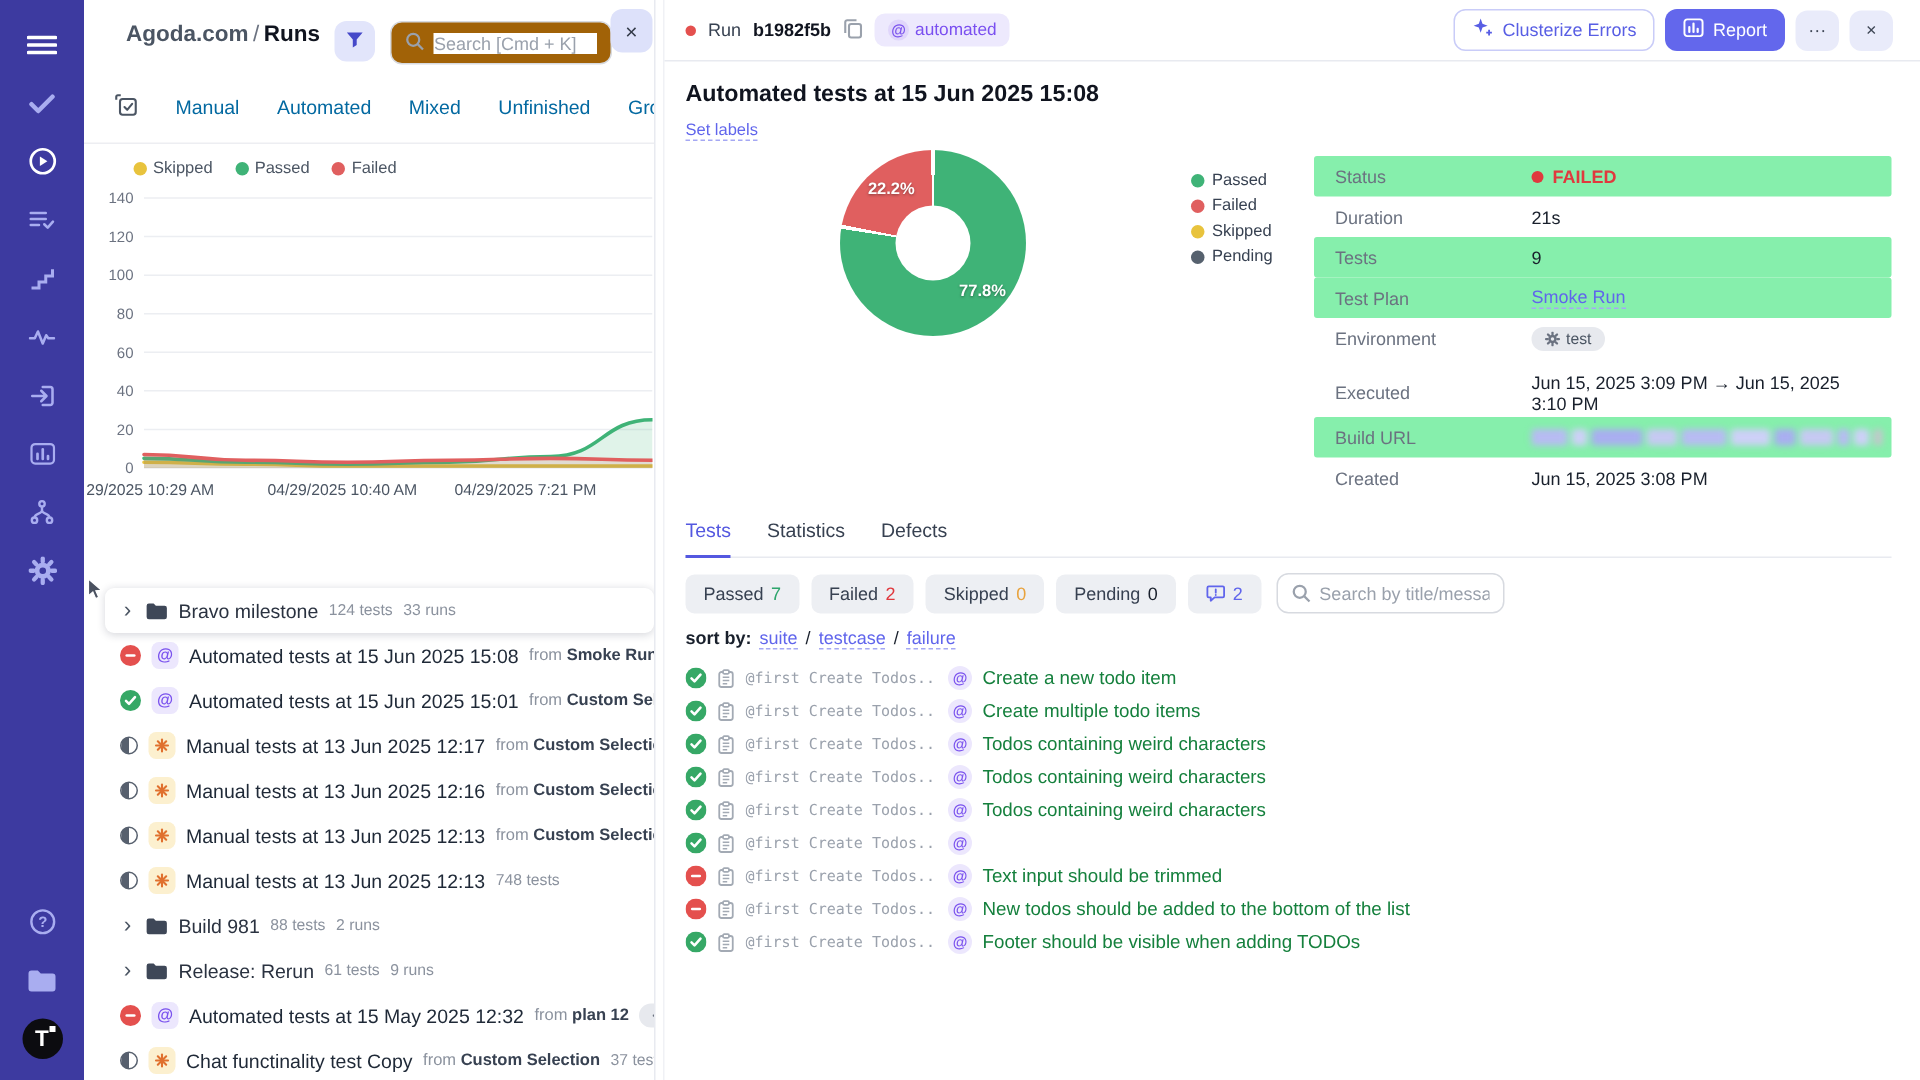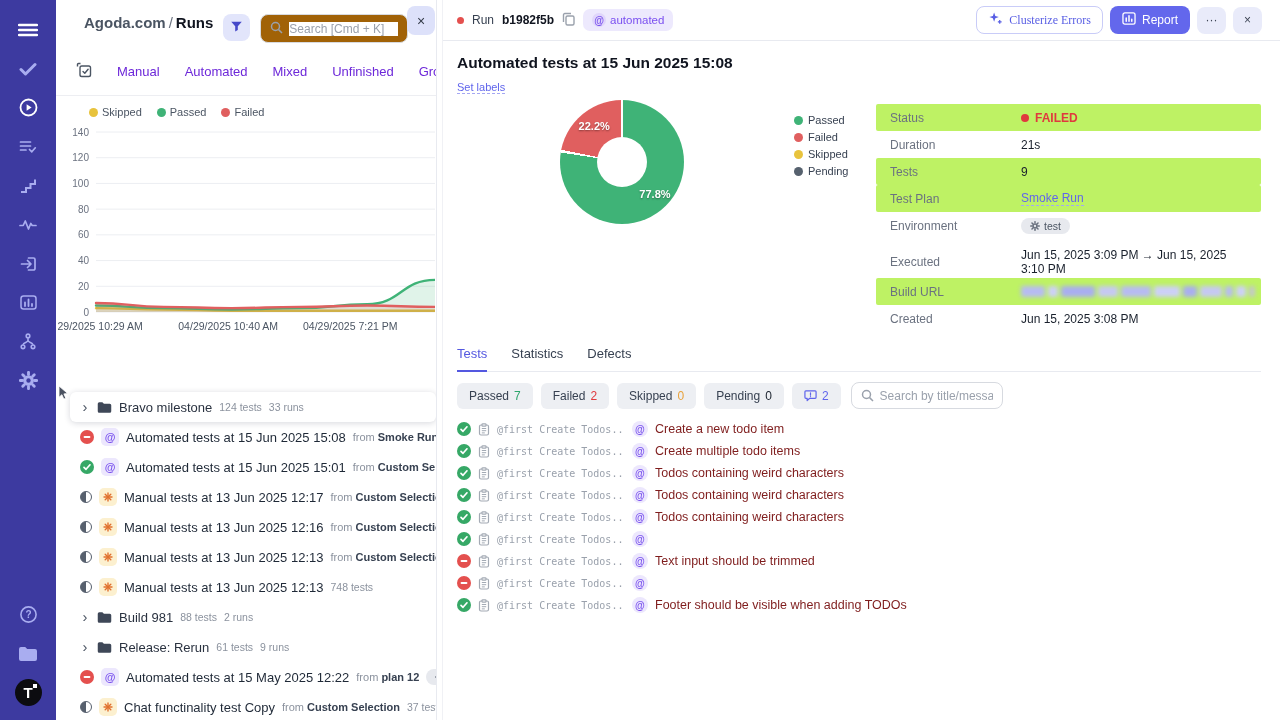--- a/index.html
+++ b/index.html
@@ -19,21 +19,21 @@
   .left-panel{width:381px;border-right:1px solid #e8eaf0;position:relative;flex-shrink:0;overflow:hidden;background:#fff}
   .lp-header{display:flex;align-items:flex-start;gap:10px;padding:14px 0 0 28px;height:56px}
   .breadcrumb{font-size:15px;font-weight:bold;color:#4b5563;white-space:nowrap}
   .breadcrumb .sep{color:#6b7280;font-weight:normal;padding:0 3px}
   .breadcrumb .cur{color:#10141f}
   .filter-btn{width:27px;height:27px;border-radius:8px;background:#e2e5fb;border:none;display:flex;align-items:center;justify-content:center;cursor:pointer;flex-shrink:0}
   .search-box{display:flex;align-items:center;gap:6px;border:1px solid #d7dae0;border-radius:8px;height:29px;padding:0 9px;width:148px;background:#a16207}
   .search-box input{border:none;outline:none;width:100%;font-size:12px;color:#374151;font-family:"Liberation Sans",sans-serif}
   input::placeholder{color:#9aa1ac}
   .panel-close{position:absolute;top:6px;right:1px;width:28px;height:29px;border:none;border-radius:8px;background:#dde1fa;font-size:14px;color:#343b49;cursor:pointer}
-  .lp-tabs{display:flex;align-items:center;gap:25px;margin-top:6px;padding:0 0 14px 20px;font-size:13px;color:#6d28d9;border-bottom:1px solid #edeef2}
+  .lp-tabs{display:flex;align-items:center;gap:25px;margin-top:6px;padding:0 0 14px 20px;font-size:13px;color:#0369a1;border-bottom:1px solid #edeef2}
   .lp-tab{cursor:pointer;white-space:nowrap}
   .legend-row{display:flex;gap:15px;padding:10px 0 0 33px;font-size:11px;color:#4b5563;align-items:center}
   .legend-item{display:flex;align-items:center;gap:4px;cursor:pointer}
   .legend-dot{width:9px;height:9px;border-radius:50%;display:inline-block}
   #trend{position:relative;height:212px;margin-top:6px}
   #trend svg{position:absolute;left:2px;top:0}
 
   .runs-list{margin-top:56px}
   .run-row{height:30px;display:flex;align-items:center;padding:0 8px 0 24px;gap:7px;font-size:13px;white-space:nowrap;overflow:hidden;cursor:pointer;background:#fff}
   .run-row.elevated{box-shadow:0 1px 6px rgba(25,32,60,.18);border-radius:6px;margin-left:14px;padding-left:10px;position:relative}
@@ -53,41 +53,41 @@
 
   
   .run-panel{flex:1;min-width:0;margin-left:5px;border-left:1px solid #f0f1f5;display:flex;flex-direction:column}
   .rp-header{height:41px;border-bottom:1px solid #e8eaf0;display:flex;align-items:center;padding:0 18px 0 14px;gap:8px;flex-shrink:0}
   .red-dot{width:7px;height:7px;border-radius:50%;background:#e4504e;flex-shrink:0}
   .run-word{font-size:12px;color:#374151}
   .run-id{font-weight:bold;font-size:12px;color:#10141f}
   .icon-btn{border:none;background:none;color:#9aa1ac;cursor:pointer;display:flex;align-items:center}
   .badge-automated{display:inline-flex;align-items:center;gap:4px;background:#ede9fd;color:#7a4ff0;font-size:11.5px;padding:4px 9px;border-radius:7px;cursor:default}
   .rp-actions{margin-left:auto;display:flex;gap:7px;align-items:center}
-  .btn-outline{display:flex;gap:6px;align-items:center;border:1px solid #c9ccf8;color:#585ee4;background:#fff;border-radius:8px;height:28px;padding:0 11px;font-size:12px;cursor:pointer;font-family:Liberation Serif, serif}
+  .btn-outline{display:flex;gap:6px;align-items:center;border:1px solid #c9ccf8;color:#585ee4;background:#fff;border-radius:8px;height:28px;padding:0 11px;font-size:12px;cursor:pointer;font-family:Liberation Sans, sans-serif}
   .btn-primary{display:flex;gap:6px;align-items:center;border:none;background:#6367ec;color:#fff;border-radius:8px;height:28px;padding:0 12px;font-size:12px;cursor:pointer;font-family:"Liberation Sans",sans-serif}
   .btn-ghost{width:29px;height:27px;border-radius:8px;border:none;background:#e9ebfa;color:#3f4756;font-size:12px;cursor:pointer;display:flex;align-items:center;justify-content:center}
   .rp-body{padding:13px 19px 0 14px;overflow:hidden}
   .rp-title{font-size:15.5px;font-weight:bold;color:#10141f}
   .set-labels{display:inline-block;margin-top:9px;font-size:11px;color:#6065ec;border-bottom:1px dashed #a5a8f3;cursor:pointer}
 
   .overview{display:flex;margin-top:6px;align-items:flex-start}
   .donut-wrap{width:124px;height:124px;margin-left:103px;position:relative;flex-shrink:0}
   .donut{width:124px;height:124px;border-radius:50%;position:relative}
   .donut::after{content:"";position:absolute;inset:37px;background:#fff;border-radius:50%}
   .pct{position:absolute;color:#fff;font-size:11px;font-weight:bold;text-shadow:0 1px 2px rgba(0,0,0,.4);z-index:2}
   .pct.big{left:64%;top:71%}
   .pct.small{left:15%;top:16%}
   .donut-legend{list-style:none;margin-left:110px;margin-top:14px;width:70px;flex-shrink:0}
   .donut-legend li{display:flex;align-items:center;gap:5px;font-size:11px;color:#374151;margin-bottom:5px;cursor:pointer}
   .donut-legend .legend-dot{width:9px;height:9px}
 
   .details{flex:1;margin-left:12px;margin-top:4px;font-size:12px;min-width:0}
   .detail-row{display:flex;align-items:center;min-height:27px;padding:2px 14px;border-radius:2px}
-  .detail-row.shaded{background:#bef264}
+  .detail-row.shaded{background:#86efac}
   .detail-row.gap-after{margin-bottom:7px}
   .dl{width:131px;color:#6b7280;flex-shrink:0}
   .dv{color:#19202c}
   .status-failed{color:#e0393e;font-weight:bold;display:flex;gap:6px;align-items:center}
   .status-failed .dot{width:8px;height:8px;border-radius:50%;background:#e0393e}
   .link-dashed{color:#6065ec;border-bottom:1px dashed #a5a8f3;cursor:pointer;text-decoration:none}
   .redacted{display:flex;gap:3px;filter:blur(2px);align-items:center}
   .redacted i{display:inline-block;height:11px;border-radius:2px}
 
   .rp-tabs{display:flex;gap:24px;margin-top:14px;border-bottom:1px solid #e8eaf0;font-size:13px}
@@ -101,21 +101,21 @@
   .search2 input{border:none;outline:none;width:100%;font-size:12px;color:#374151;font-family:"Liberation Sans",sans-serif}
 
   .sortbar{margin-top:9px;font-size:12px;color:#19202c}
   .sortbar .lbl{font-weight:bold}
   .sortbar a{margin:0 2px}
 
   .tests{margin-top:9px}
   .test-row{display:flex;align-items:center;height:22px;gap:7px;font-size:12.5px;cursor:pointer;white-space:nowrap}
   .suite{font-family:"DejaVu Sans Mono",monospace;font-size:10px;color:#9aa1ac;width:128px;flex-shrink:0;overflow:hidden}
   .at-badge{width:16px;height:16px;border-radius:50%;background:#ece7fd;color:#7a52ee;font-size:10px;font-weight:bold;display:inline-flex;align-items:center;justify-content:center;flex-shrink:0}
-  .test-title{color:#7f1d1d}
+  .test-title{color:#15803d}
 </style>
 </head>
 <body>
 
 <div class="app">
 
   <aside class="sidebar">
     <div class="sb-icon bright">
       <svg width="20" height="14" viewBox="0 0 20 14">
           <g stroke="currentColor" stroke-width="2.4" stroke-linecap="round">
@@ -403,21 +403,21 @@
           <span class="meta">9 runs</span>
         </div>
         <div class="run-row">
           <span class="sticon">
             <svg width="14" height="14" viewBox="0 0 14 14">
               <circle cx="7" cy="7" r="7" fill="#e4504e"></circle>
               <rect x="3.6" y="6.1" width="6.8" height="1.8" rx="0.9" fill="#fff"></rect>
             </svg>
           </span>
           <span class="kind automated">@</span>
-          <span class="run-title">Automated tests at 15 May 2025 12:22</span>
+          <span class="run-title">Automated tests at 15 May 2025 12:32</span>
           <span class="from">from <b>plan 12</b></span>
           <span class="env-pill"><span style="display:inline-flex">
               <svg width="10" height="10" viewBox="0 0 20 20">
                 <g stroke="#6b7280" stroke-width="3" stroke-linecap="round">
                   <line x1="16.3" y1="10" x2="18.6" y2="10"></line>
                   <line x1="14.45" y1="14.45" x2="16.08" y2="16.08"></line>
                   <line x1="10" y1="16.3" x2="10" y2="18.6"></line>
                   <line x1="5.55" y1="14.45" x2="3.92" y2="16.08"></line>
                   <line x1="3.7" y1="10" x2="1.4" y2="10"></line>
                   <line x1="5.55" y1="5.55" x2="3.92" y2="3.92"></line>
@@ -617,20 +617,26 @@
             <span style="display:inline-flex;flex-shrink:0">
               <svg width="13" height="13" viewBox="0 0 13 13" fill="none" stroke="#9aa1ac" stroke-width="1.5">
                 <circle cx="5.5" cy="5.5" r="4"></circle>
                 <line x1="8.6" y1="8.6" x2="12" y2="12"></line>
               </svg>
             </span>
             <input placeholder="Search by title/message" style="">
           </div>
         </div>
 
+      <div class="sortbar">
+        <span class="lbl">sort by:</span>
+        <a class="link-dashed">suite</a> <span>/</span>
+        <a class="link-dashed">testcase</a> <span>/</span>
+        <a class="link-dashed">failure</a>
+      </div>
 
       <div class="tests" id="tests-list">
           <div class="test-row">
             <span class="sticon">
               <svg width="14" height="14" viewBox="0 0 14 14">
                 <circle cx="7" cy="7" r="7" fill="#36a866"></circle>
                 <path d="M4 7.3l2 2 4-4.5" stroke="#fff" stroke-width="1.7" fill="none" stroke-linecap="round" stroke-linejoin="round"></path>
               </svg>
             </span>
             <span style="display:inline-flex;flex-shrink:0">
@@ -760,20 +766,21 @@
             </span>
             <span style="display:inline-flex;flex-shrink:0">
               <svg width="12" height="13" viewBox="0 0 12 13" fill="none">
                 <rect x="1.5" y="2" width="9" height="10" rx="1.5" stroke="#a3aab4" stroke-width="1.2"></rect>
                 <rect x="4" y="0.8" width="4" height="2.4" rx="0.8" fill="#fff" stroke="#a3aab4" stroke-width="1.2"></rect>
                 <path d="M3.8 5.5h4.4M3.8 7.7h4.4M3.8 9.9h3" stroke="#a3aab4" stroke-width="1"></path>
               </svg>
             </span>
             <span class="suite">@first Create Todos...</span>
             <span class="at-badge">@</span>
+            <span class="test-title">New todos should be added to the bottom of the list</span>
           </div>
           <div class="test-row">
             <span class="sticon">
               <svg width="14" height="14" viewBox="0 0 14 14">
                 <circle cx="7" cy="7" r="7" fill="#36a866"></circle>
                 <path d="M4 7.3l2 2 4-4.5" stroke="#fff" stroke-width="1.7" fill="none" stroke-linecap="round" stroke-linejoin="round"></path>
               </svg>
             </span>
             <span style="display:inline-flex;flex-shrink:0">
               <svg width="12" height="13" viewBox="0 0 12 13" fill="none">

